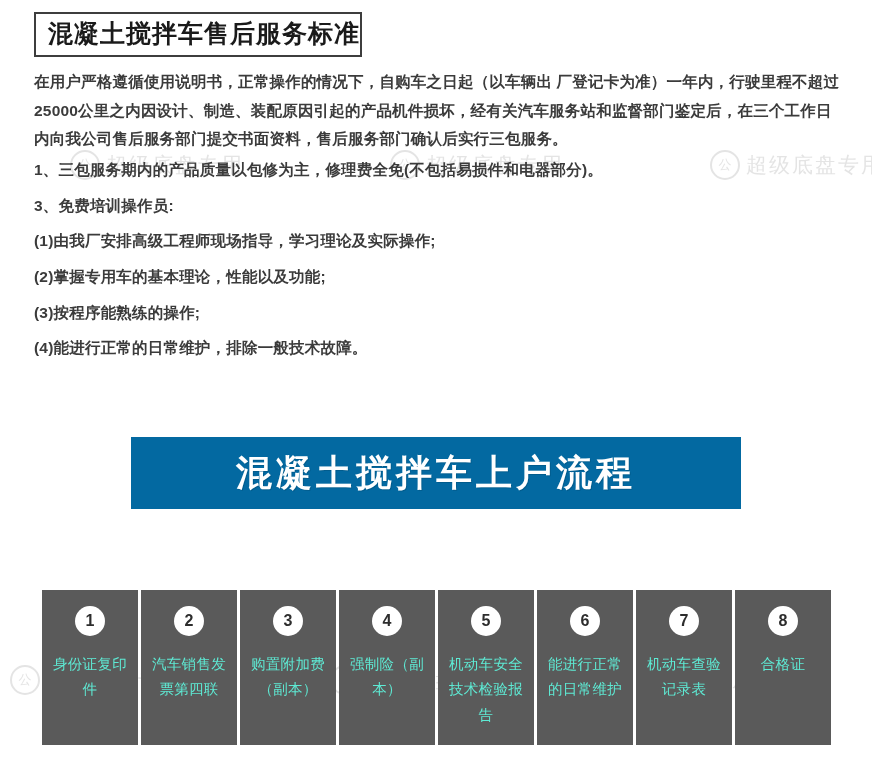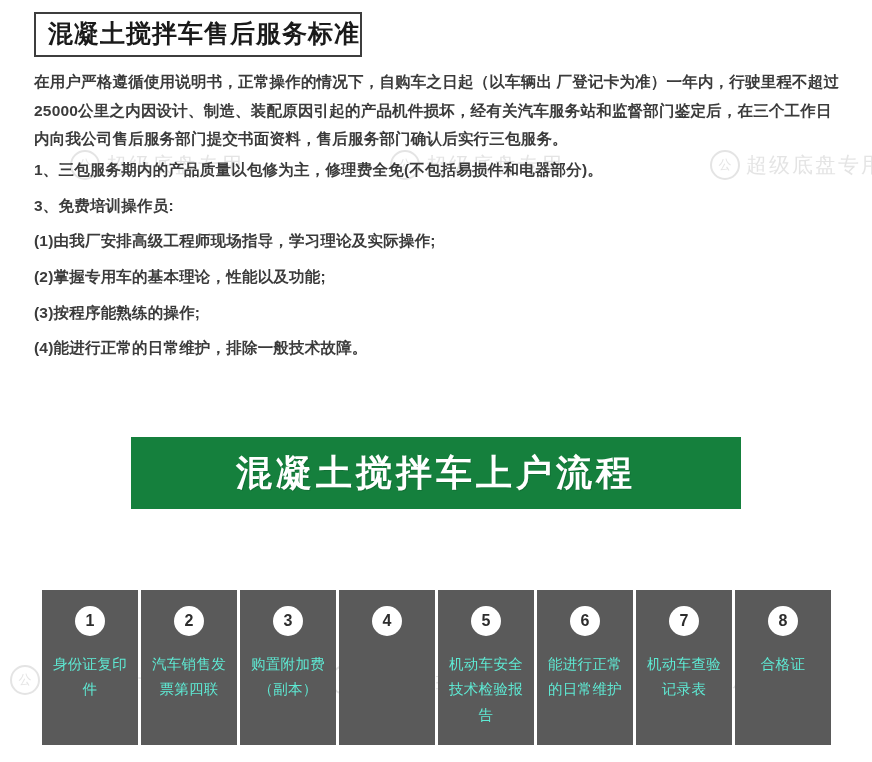--- a/index.html
+++ b/index.html
@@ -82,21 +82,21 @@
     margin-bottom: 2px;
   }
 
   
   .banner {
     position: absolute;
     left: 131px;
     top: 437px;
     width: 610px;
     height: 72px;
-    background: #15803d;
+    background: #0369a1;
     display: flex;
     align-items: center;
     justify-content: center;
     z-index: 10;
   }
   .banner span {
     color: #ffffff;
     font-size: 36px;
     font-weight: bold;
     letter-spacing: 4px;
@@ -200,20 +200,21 @@
   <div class="step">
     <div class="step-num">2</div>
     <div class="step-label">汽车销售发票第四联</div>
   </div>
   <div class="step">
     <div class="step-num">3</div>
     <div class="step-label">购置附加费（副本）</div>
   </div>
   <div class="step">
     <div class="step-num">4</div>
+    <div class="step-label">强制险（副本）</div>
   </div>
   <div class="step">
     <div class="step-num">5</div>
     <div class="step-label">机动车安全技术检验报告</div>
   </div>
   <div class="step">
     <div class="step-num">6</div>
     <div class="step-label">能进行正常的日常维护</div>
   </div>
   <div class="step">

